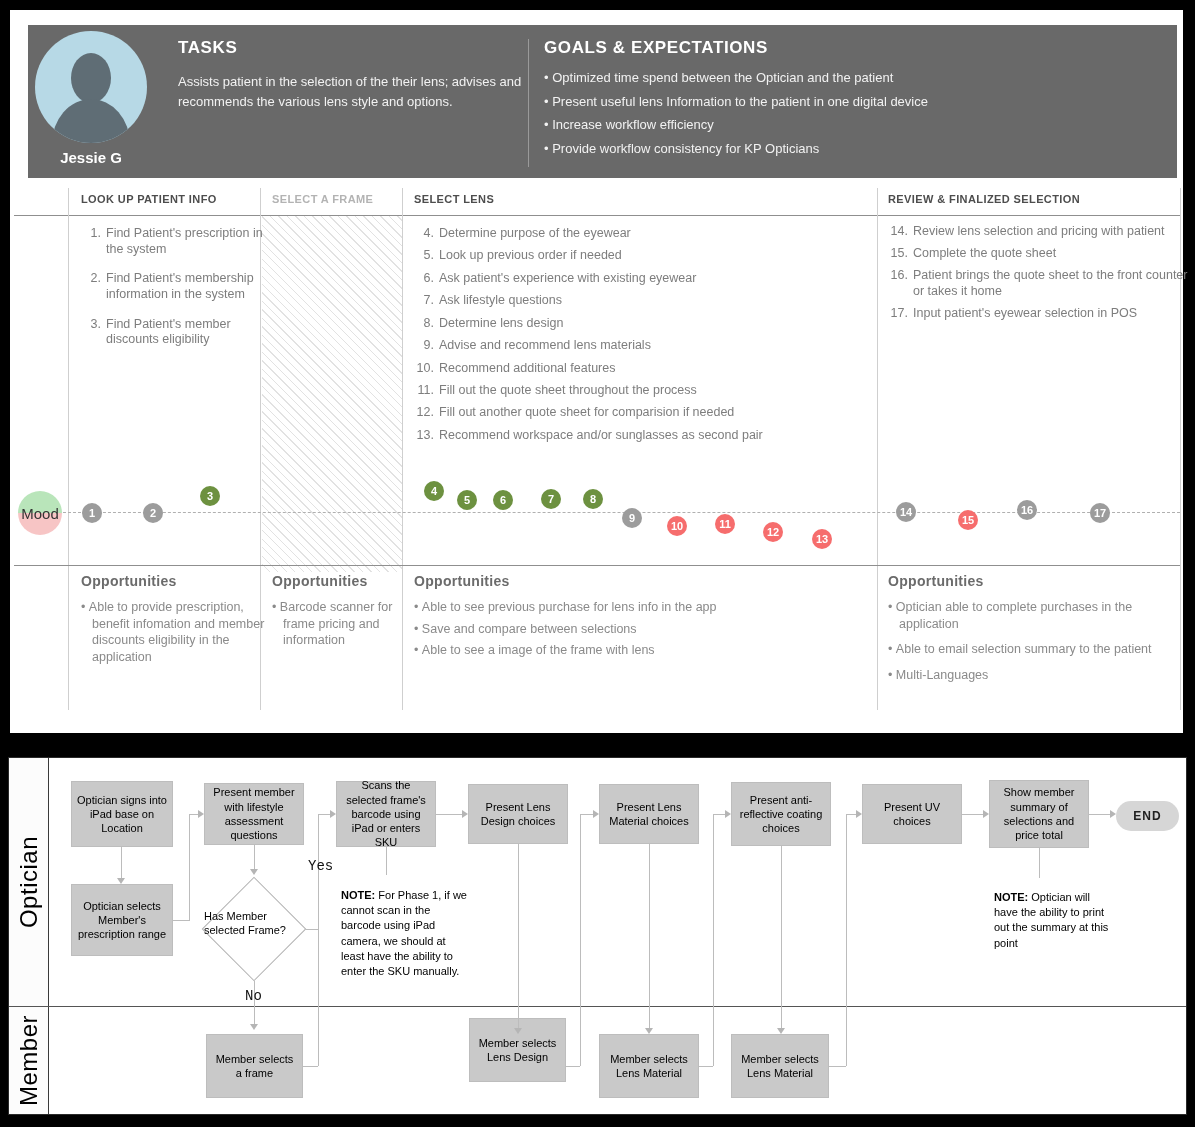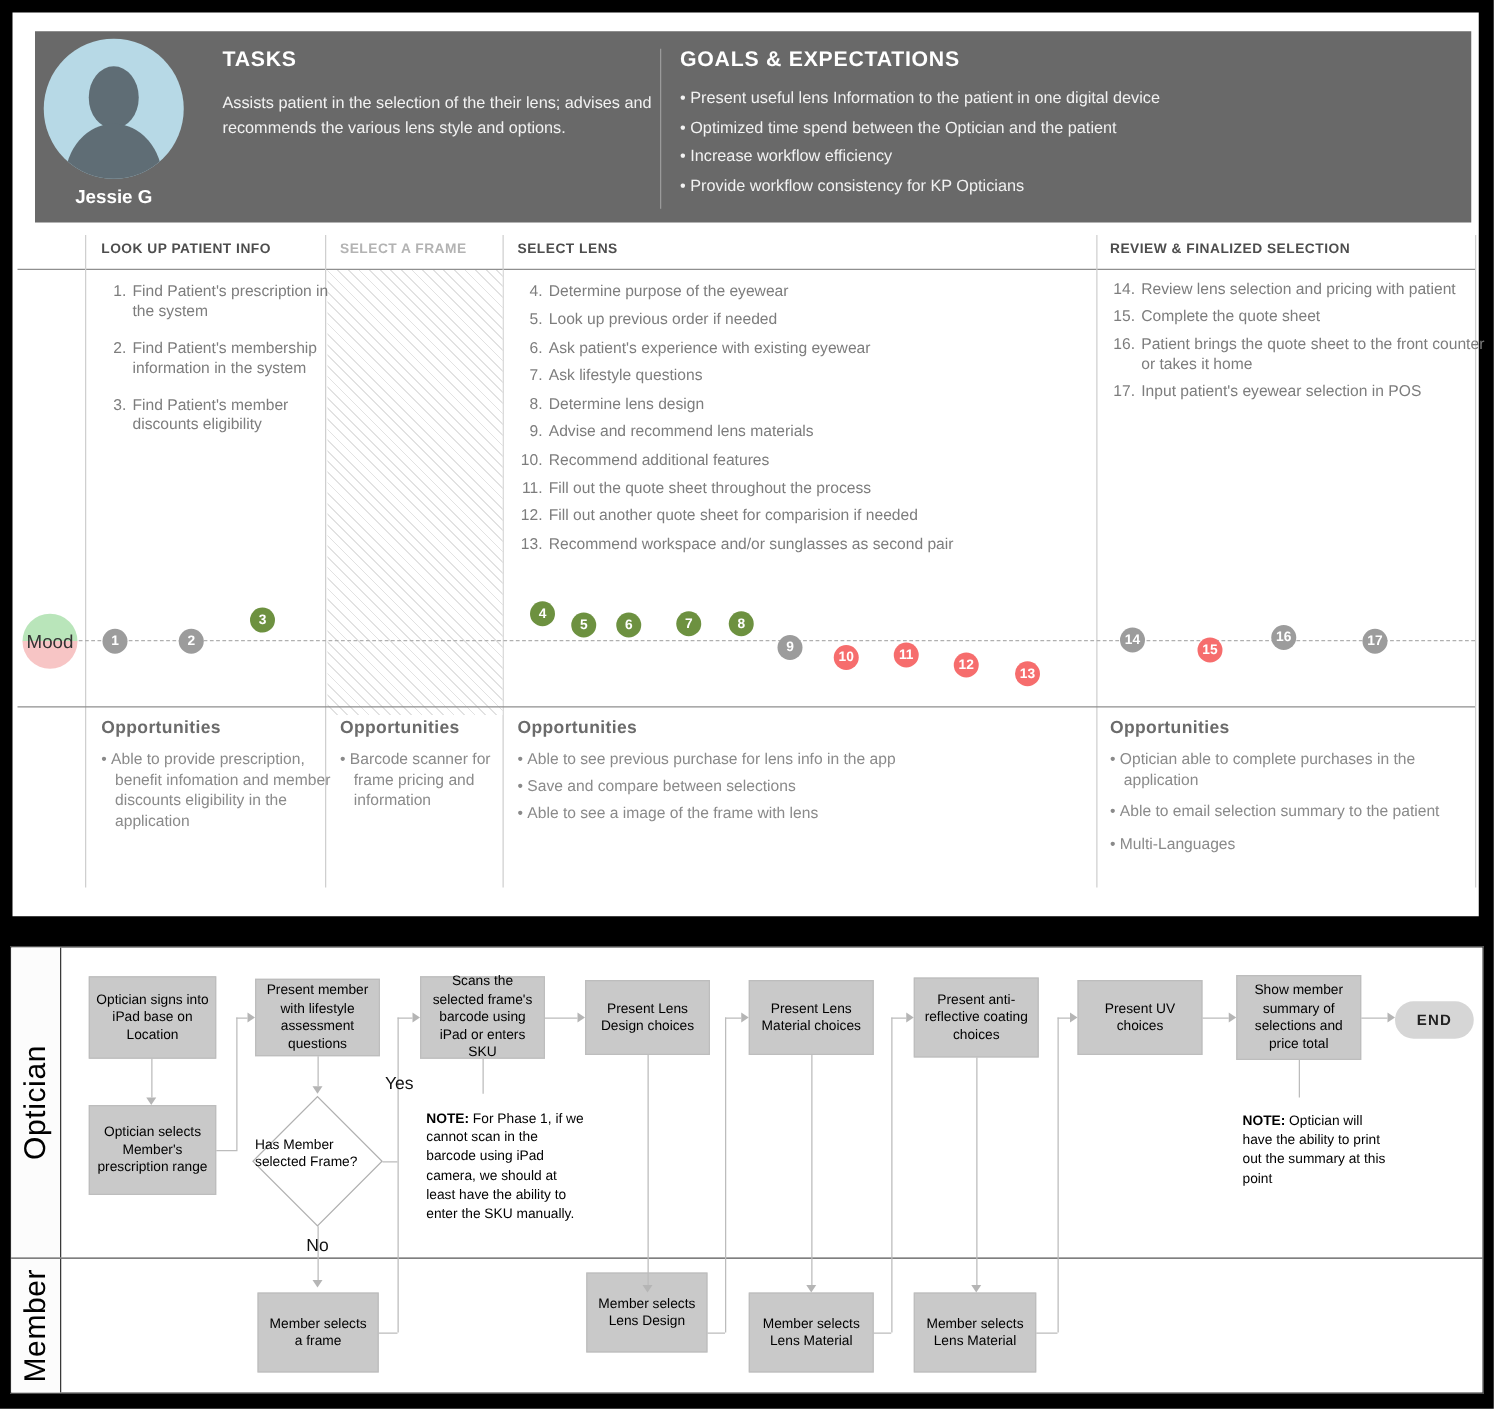--- a/index.html
+++ b/index.html
@@ -75,21 +75,21 @@
              font-size:12px; font-weight:bold; letter-spacing:1px; color:#222; }
   .diamond-shape { position:absolute; left:208px; top:134px; width:74px; height:74px; background:#fff;
                    border:1px solid #b0b0b0; transform:rotate(45deg); }
   .diamond-label { position:absolute; left:195px; top:151px; width:100px; text-align:left;
                    font-size:11px; line-height:1.3; color:#000; }
   .fl { position:absolute; background:#bcbcbc; }
   .ar { position:absolute; width:0; height:0; border-top:4px solid transparent;
         border-bottom:4px solid transparent; border-left:6px solid #b5b5b5; }
   .ad { position:absolute; width:0; height:0; border-left:4px solid transparent;
         border-right:4px solid transparent; border-top:6px solid #b5b5b5; }
-  .branch-label { position:absolute; font-size:14px; color:#111; }
+  .branch-label { position:absolute; font-size:14px; color:#111;font-family:Liberation Mono, monospace; }
   .fnote { position:absolute; font-size:11px; line-height:1.38; color:#000; }
 </style>
 </head>
 <body>
 
 <div class="journey-panel">
 
   <div class="persona-header">
     <div class="avatar">
       <div class="head"></div>
@@ -97,22 +97,22 @@
     </div>
     <div class="persona-name">Jessie G</div>
     <div class="tasks-block">
       <div class="hdr-title">TASKS</div>
       <div class="hdr-body">Assists patient in the selection of the their lens; advises and recommends the various lens style and options.</div>
     </div>
     <div class="header-divider"></div>
     <div class="goals-block">
       <div class="hdr-title">GOALS &amp; EXPECTATIONS</div>
       <ul>
+        <li>Optimized time spend between the Optician and the patient</li>
         <li>Present useful lens Information to the patient in one digital device</li>
-        <li>Optimized time spend between the Optician and the patient</li>
         <li>Increase workflow efficiency</li>
         <li>Provide workflow consistency for KP Opticians</li>
       </ul>
     </div>
   </div>
 
   <div class="jcol-title" style="left:71px;">LOOK UP PATIENT INFO</div>
   <div class="jcol-title dim" style="left:262px;">SELECT A FRAME</div>
   <div class="jcol-title" style="left:404px;">SELECT LENS</div>
   <div class="jcol-title" style="left:878px;">REVIEW &amp; FINALIZED SELECTION</div>

